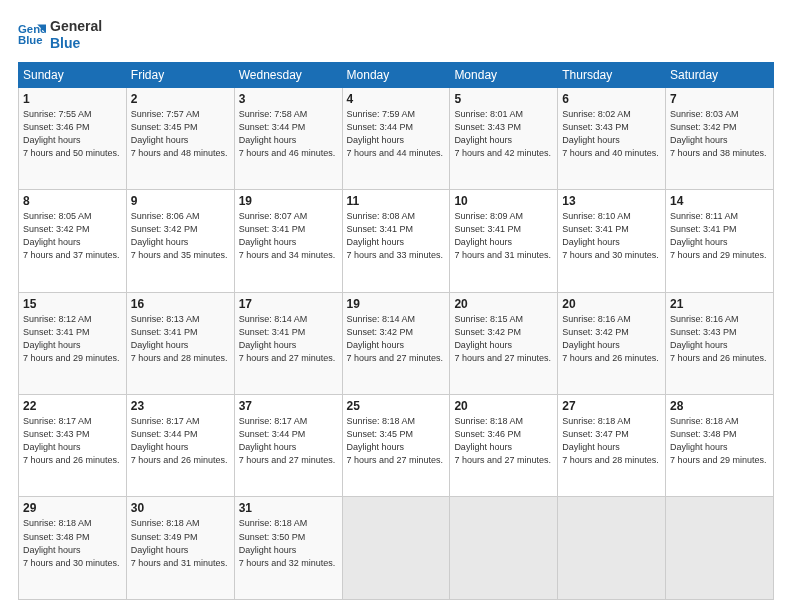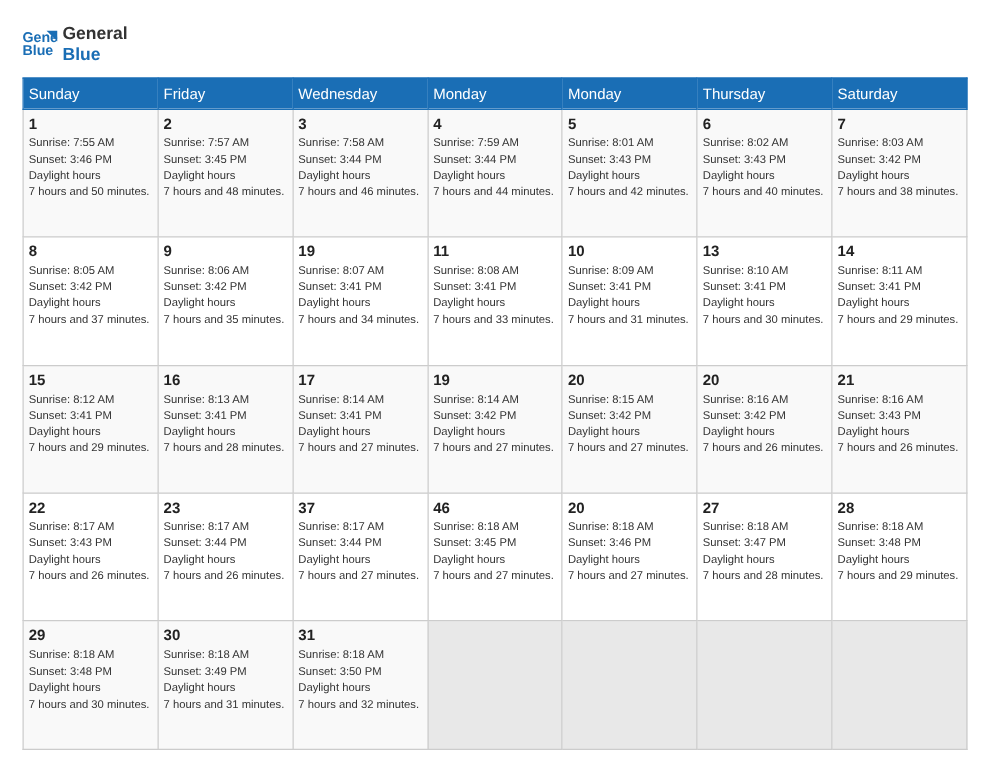--- a/index.html
+++ b/index.html
@@ -220,21 +220,21 @@
       </td>
           <td>
         <span class="day-num">23</span>
         <span class="day-info">Sunrise: 8:17 AM<br>Sunset: 3:44 PM<br>Daylight hours<br>7 hours and 26 minutes.</span>
       </td>
           <td>
         <span class="day-num">37</span>
         <span class="day-info">Sunrise: 8:17 AM<br>Sunset: 3:44 PM<br>Daylight hours<br>7 hours and 27 minutes.</span>
       </td>
           <td>
-        <span class="day-num">46</span>
+        <span class="day-num">25</span>
         <span class="day-info">Sunrise: 8:18 AM<br>Sunset: 3:45 PM<br>Daylight hours<br>7 hours and 27 minutes.</span>
       </td>
           <td>
         <span class="day-num">20</span>
         <span class="day-info">Sunrise: 8:18 AM<br>Sunset: 3:46 PM<br>Daylight hours<br>7 hours and 27 minutes.</span>
       </td>
           <td>
         <span class="day-num">27</span>
         <span class="day-info">Sunrise: 8:18 AM<br>Sunset: 3:47 PM<br>Daylight hours<br>7 hours and 28 minutes.</span>
       </td>

